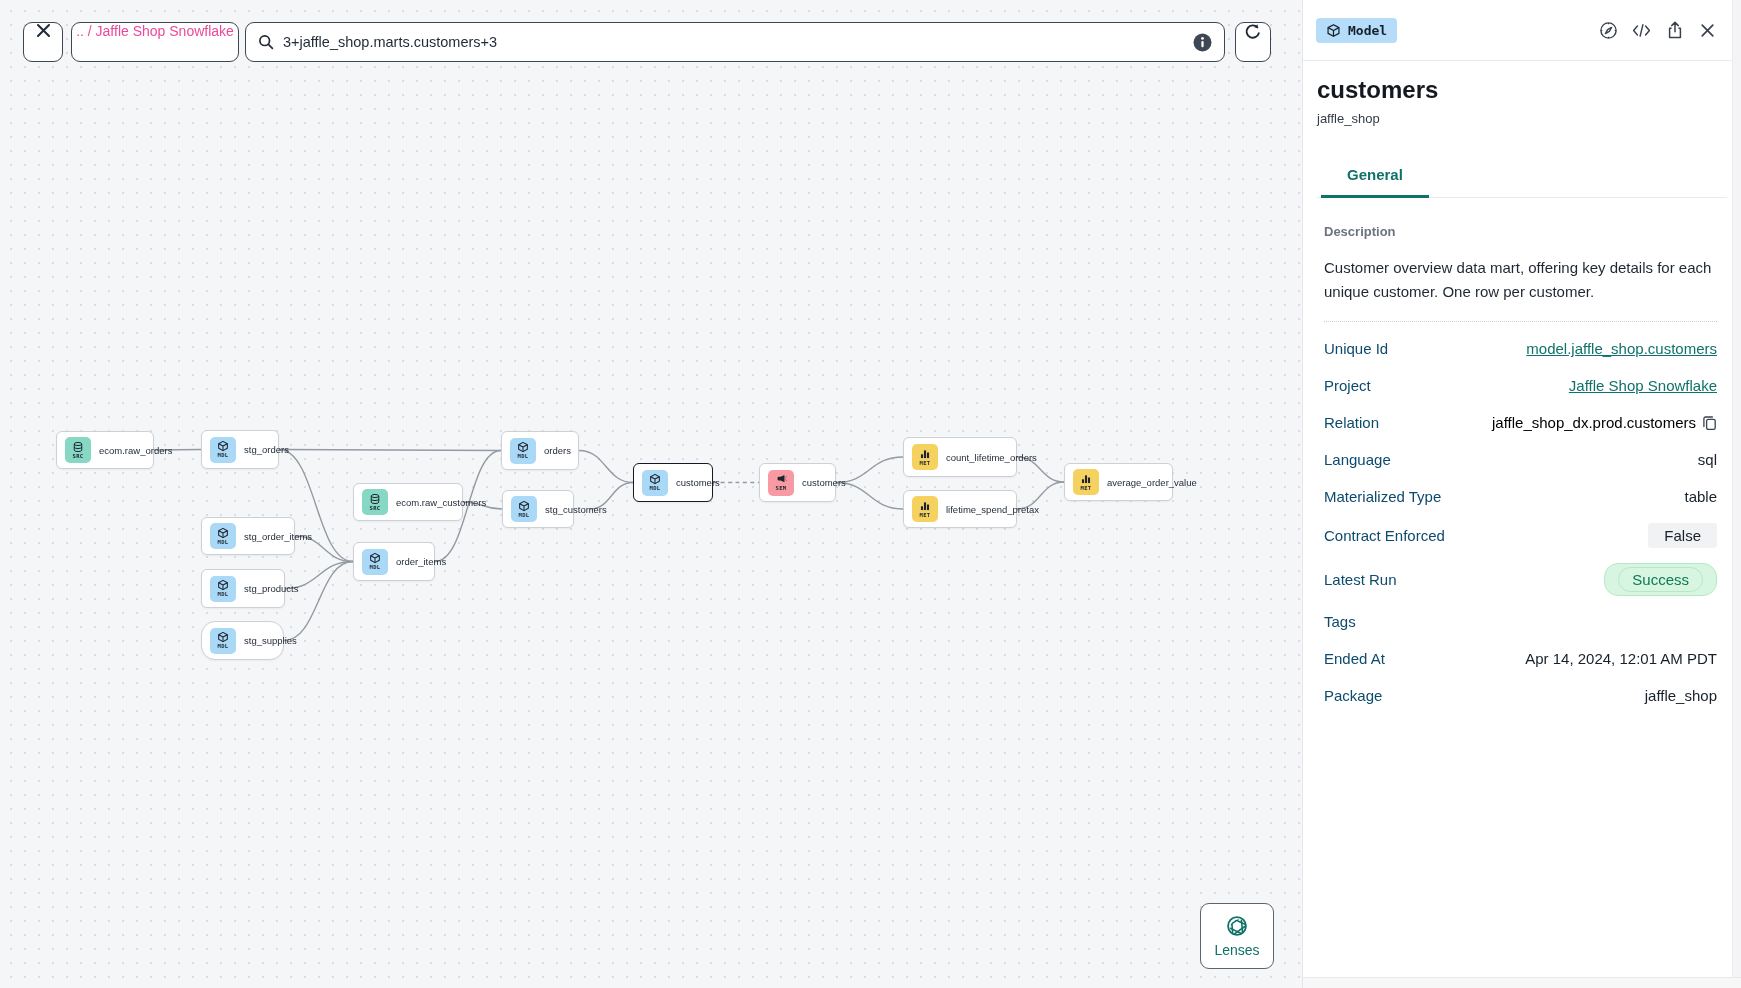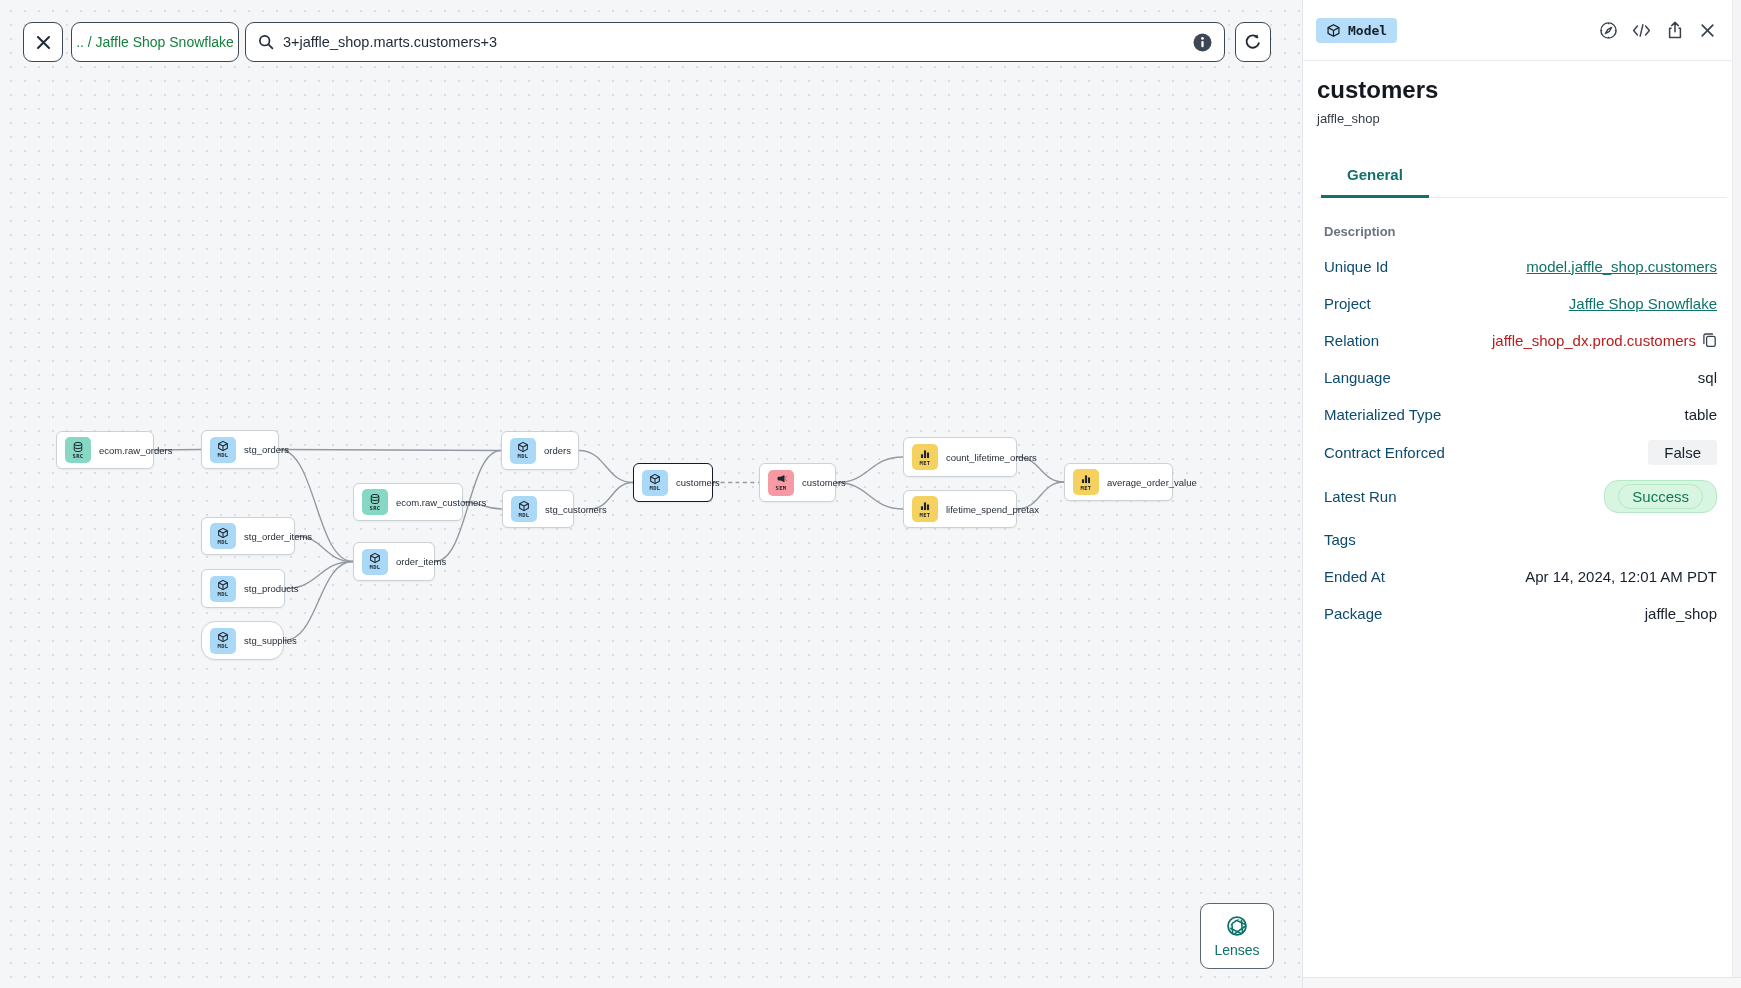--- a/index.html
+++ b/index.html
@@ -7,22 +7,22 @@
     font-family:"Liberation Sans", sans-serif; background:#f5f6f8; }
   .app { display:flex; width:1741px; height:988px; }
 
   
   .canvas { position:relative; width:1302px; height:988px; flex:0 0 1302px;
     background-color:#f5f6f8;
     background-image:radial-gradient(#d9dce1 1px, transparent 1.2px);
     background-size:14px 14px; background-position:4px 4px; }
 
   .toolbar-btn { position:absolute; top:22px; height:40px; background:#fff;
-    border:1.5px solid #3e4754; border-radius:9px; display:flex; align-items:center;
-    justify-content:center; color:#15803d; cursor:pointer; }
+    border:1.5px solid #3e4754; border-radius:9px; display:flex; align-items:flex-start;
+    justify-content:center; color:#ec4899; cursor:pointer; }
   .btn-close { left:23px; width:40px; }
   .btn-crumb { left:71px; width:168px; font-size:14px; white-space:nowrap; }
   .search-wrap { position:absolute; left:245px; top:22px; width:980px; height:40px;
     background:#fff; border:1.5px solid #3e4754; border-radius:9px; display:flex;
     align-items:center; padding:0 12px; gap:9px; }
   .search-wrap input { border:none; outline:none; flex:1; font-size:14.5px;
     color:#1f2937; font-family:"Liberation Sans", sans-serif; background:transparent; }
   .btn-refresh { left:1235px; width:36px; }
 
   
@@ -81,21 +81,21 @@
   .desc-label { font-size:13px; font-weight:bold; color:#6b7280; }
   .desc-text { margin-top:17px; font-size:15px; color:#1f2733; line-height:1.58;
     padding-bottom:17px; border-bottom:1px dotted #c9ced6; }
 
   .kv-rows { margin-top:16px; }
   .kv-row { display:flex; align-items:center; justify-content:space-between;
     min-height:22px; margin-bottom:15px; }
   .kv-label { font-size:15px; color:#0c4a6e; }
   .kv-value { font-size:15px; color:#17202b; text-align:right; display:flex;
     align-items:center; gap:6px; }
-  .kv-value.link a { color:#b91c1c; text-decoration:none; }
+  .kv-value.link a { color:#000000; text-decoration:none; }
   .kv-value.link-underline a { color:#0e7269; text-decoration:underline; }
   .pill-gray { background:#f1f2f4; border-radius:3px; padding:2px 8px; }
   .pill-green { background:#d8f5e1; border:1px solid #b5e9c6; border-radius:14px;
     padding:3px 13px; color:#0d7a52; }
   .copy-icon { color:#374151; cursor:pointer; display:inline-flex; }
 </style>
 </head>
 <body>
 
 <div class="app">
@@ -353,20 +353,21 @@
     <div class="title-block">
       <div class="panel-title">customers</div>
       <div class="panel-subtitle">jaffle_shop</div>
       <div class="tabs-row">
         <div class="tab">General</div>
       </div>
     </div>
 
     <div class="panel-body">
       <div class="desc-label">Description</div>
+      <div class="desc-text">Customer overview data mart, offering key details for each unique customer. One row per customer.</div>
       <div class="kv-rows" id="kv-rows">
           <div class="kv-row">
             <span class="kv-label">Unique Id</span>
             <span class="kv-value link-underline">
               <a href="#">model.jaffle_shop.customers</a>
             </span>
           </div>
           <div class="kv-row">
             <span class="kv-label">Project</span>
             <span class="kv-value link-underline">

